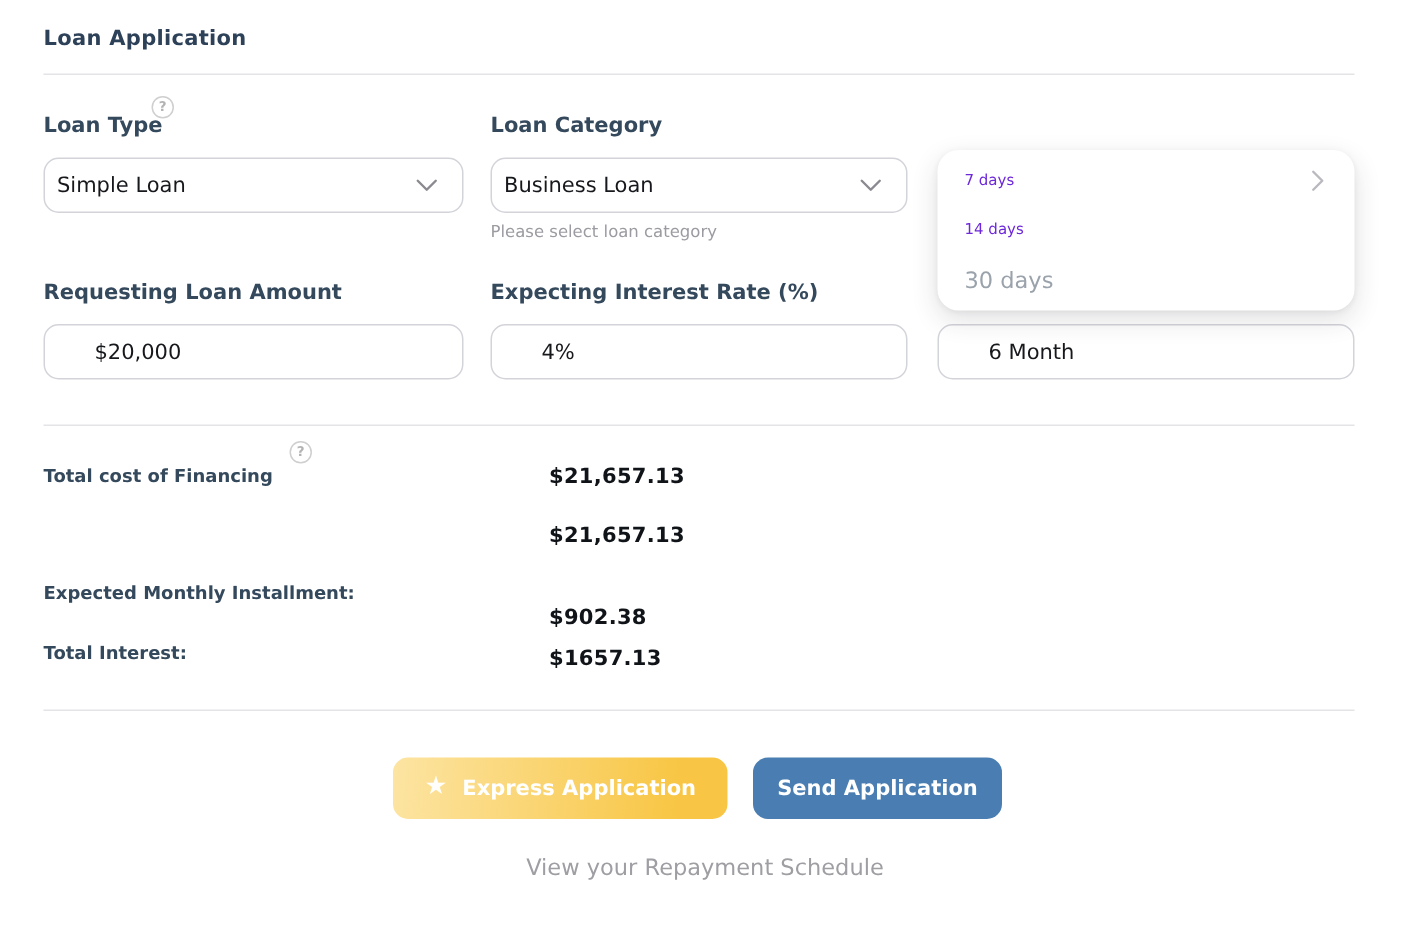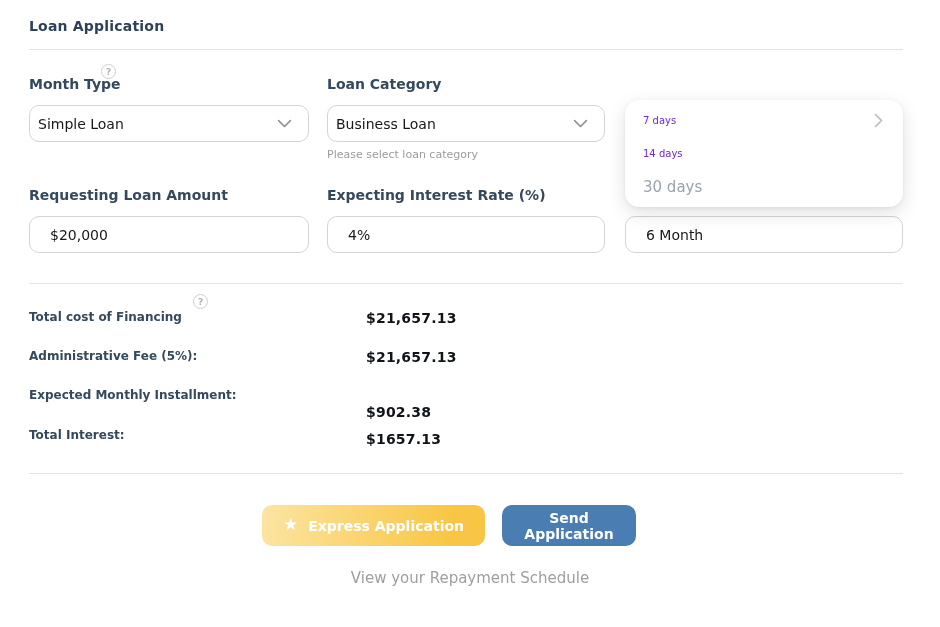--- a/index.html
+++ b/index.html
@@ -13,21 +13,21 @@
 
   
   .fg{position:absolute;width:280px;}
   .fg-c2,.fg-c3{width:278px;}
   .fg-label{position:relative;height:20px;font-size:14px;font-weight:600;color:#35495d;}
   .fg-label.empty{visibility:hidden;}
   .box{box-sizing:border-box;margin-top:9px;height:37px;width:100%;
        border:1px solid #d3d4da;border-radius:10px;background:#fff;
        display:flex;align-items:center;padding:0 16px 0 8px;
        font-size:14px;color:#17181c;}
-  input.box{padding:0 20px;outline:none;font-family:inherit;}
+  input.box{padding:0 33px;outline:none;font-family:inherit;}
   .chev-down{margin-left:auto;display:flex;}
   .helper{margin-top:6px;font-size:11px;color:#9b9ba1;}
 
   .help-icon{position:absolute;top:-12px;display:inline-flex;align-items:center;justify-content:center;
              width:15px;height:15px;border:1px solid #cfcfcf;border-radius:50%;
              color:#b3b3b3;font-size:9px;font-weight:600;background:#fff;box-sizing:border-box;}
   .help-loan-type{left:72px;}
   .help-summary{position:absolute;left:193px;top:294px;width:15px;height:15px;
                 border:1px solid #cfcfcf;border-radius:50%;display:flex;align-items:center;
                 justify-content:center;color:#b3b3b3;font-size:9px;font-weight:600;background:#fff;
@@ -45,35 +45,35 @@
   
   .sum-label{position:absolute;left:29px;font-size:12px;font-weight:600;color:#35495d;}
   .sum-value{position:absolute;left:327px;font-size:14px;font-weight:700;color:#101418;letter-spacing:.2px;margin-left:39px;}
 
   
   .btn{border:none;border-radius:10px;color:#fff;font-weight:700;font-size:14px;
        font-family:inherit;cursor:pointer;display:flex;align-items:center;justify-content:center;}
   .btn-express{position:absolute;left:262px;top:505px;width:223px;height:41px;gap:10px;
                background:linear-gradient(95deg,#fce4a2 0%,#f8c644 85%);}
   .star{font-size:17px;line-height:1;color:rgba(255,255,255,.95);margin-top:-2px;}
-  .btn-send{position:absolute;left:502px;top:505px;width:134px;height:41px;background:#4a7eb2;}
+  .btn-send{position:absolute;left:502px;top:505px;width:166px;height:41px;background:#4a7eb2;}
   .link{position:absolute;left:0;right:0;top:569px;text-align:center;
         font-size:15px;color:#9e9ea3;cursor:pointer;}
 </style>
 </head>
 <body>
 
 <div class="page">
 
   <div class="page-title">Loan Application</div>
   <div class="hr hr1"></div>
 
   <div class="fg" style="left:29px;top:76px;">
     <div class="fg-label">
-      <span>Month Type</span>
+      <span>Loan Type</span>
       <span class="help-icon help-loan-type">?</span>
     </div>
     <div class="box">
       <span>Simple Loan</span>
       <span class="chev-down">
         <svg width="15" height="9" viewBox="0 0 15 9">
             <path d="M1.5 1.5l6 6 6-6" fill="none" stroke="#8a8a90" stroke-width="1.6" stroke-linecap="round" stroke-linejoin="round"></path>
           </svg>
       </span>
     </div>
@@ -125,21 +125,20 @@
     <input class="box" type="text" value="6 Month" style="">
   </div>
 
   <div class="hr hr2"></div>
 
   <span class="help-summary">?</span>
 
   <div class="sum-label" style="top:310px;">Total cost of Financing</div>
   <div class="sum-value" style="top:310px;">$21,657.13</div>
 
-  <div class="sum-label" style="top:349px;">Administrative Fee (5%):</div>
   <div class="sum-value" style="top:349px;">$21,657.13</div>
 
   <div class="sum-label" style="top:388px;">Expected Monthly Installment:</div>
   <div class="sum-value" style="top:404px;text-align:right;">$902.38</div>
 
   <div class="sum-label" style="top:428px;">Total Interest:</div>
   <div class="sum-value" style="top:431px;">$1657.13</div>
 
   <div class="hr hr3"></div>
 

